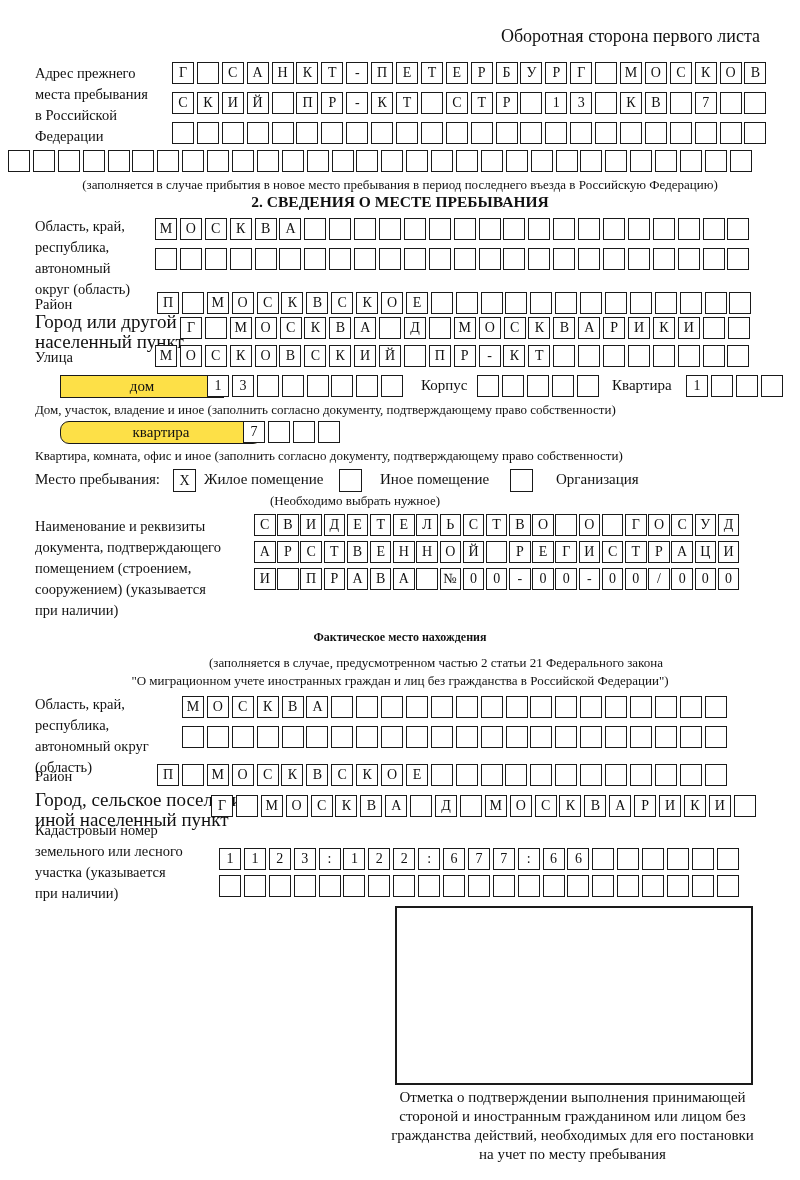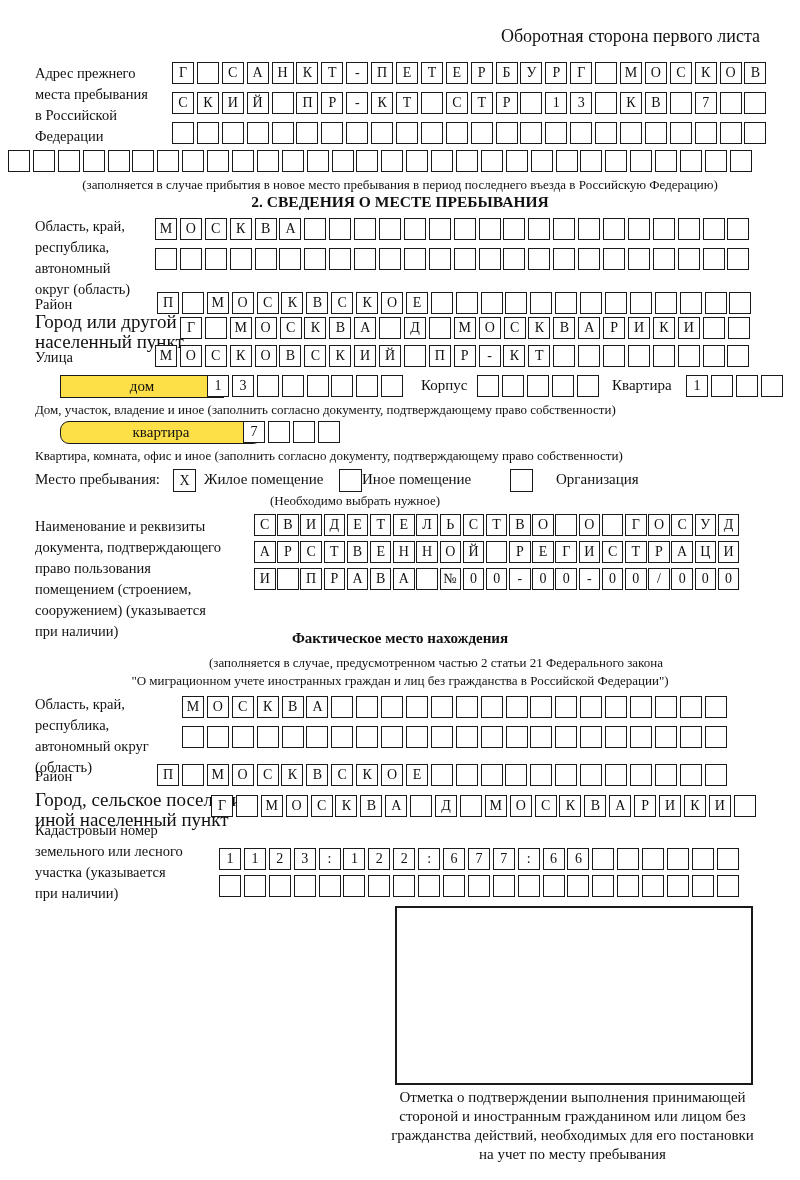--- a/index.html
+++ b/index.html
@@ -336,29 +336,28 @@
     <span class="cell"></span>
     <span class="cell"></span>
     <span class="cell"></span>
   </div>
 <div class="abs note" style="top:448px;left:35px;width:760px;">Квартира, комната, офис и иное (заполнить согласно документу, подтверждающему право собственности)</div>
 
 <div class="abs opt" style="top:471px;left:35px;">Место пребывания:</div>
 <div class="abs cbox" style="top:469px;left:173px;">X</div>
 <div class="abs opt" style="top:471px;left:204px;">Жилое помещение</div>
 <div class="abs cbox" style="top:469px;left:339px;"></div>
-<div class="abs opt" style="top:471px;left:362px;">Иное помещение</div>
+<div class="abs opt" style="top:471px;left:380px;">Иное помещение</div>
 <div class="abs cbox" style="top:469px;left:510px;"></div>
 <div class="abs opt" style="top:471px;left:556px;">Организация</div>
 <div class="abs note center" style="top:493px;left:180px;width:350px;">(Необходимо выбрать нужное)</div>
 
 <div class="abs lbl" style="top:516px;left:35px;width:215px;">
     <div class="ln">Наименование и реквизиты</div>
     <div class="ln">документа, подтверждающего</div>
-    <div class="ln">право пользования</div>
     <div class="ln">помещением (строением,</div>
     <div class="ln">сооружением) (указывается</div>
     <div class="ln">при наличии)</div>
   </div>
 <div class="row tight" style="top:514px;left:254px;">
     <span class="cell">С</span>
     <span class="cell">В</span>
     <span class="cell">И</span>
     <span class="cell">Д</span>
     <span class="cell">Е</span>
@@ -419,21 +418,21 @@
     <span class="cell">0</span>
     <span class="cell">-</span>
     <span class="cell">0</span>
     <span class="cell">0</span>
     <span class="cell">/</span>
     <span class="cell">0</span>
     <span class="cell">0</span>
     <span class="cell">0</span>
   </div>
 
-<div class="abs sect-title center" style="top:630px;left:0;width:800px;font-size:15px;">Фактическое место нахождения</div>
+<div class="abs sect-title center" style="top:630px;left:0;width:800px;font-size:12px;">Фактическое место нахождения</div>
 <div class="abs note center" style="top:655px;left:0;width:800px;padding-left:36px;">(заполняется в случае, предусмотренном частью 2 статьи 21 Федерального закона</div>
 <div class="abs note center" style="top:673px;left:0;width:800px;">"О миграционном учете иностранных граждан и лиц без гражданства в Российской Федерации")</div>
 
 <div class="abs lbl" style="top:694px;left:35px;width:145px;">
     <div class="ln">Область, край,</div>
     <div class="ln">республика,</div>
     <div class="ln">автономный округ</div>
     <div class="ln">(область)</div>
   </div>
 <div class="row" style="top:696px;left:182px;">

